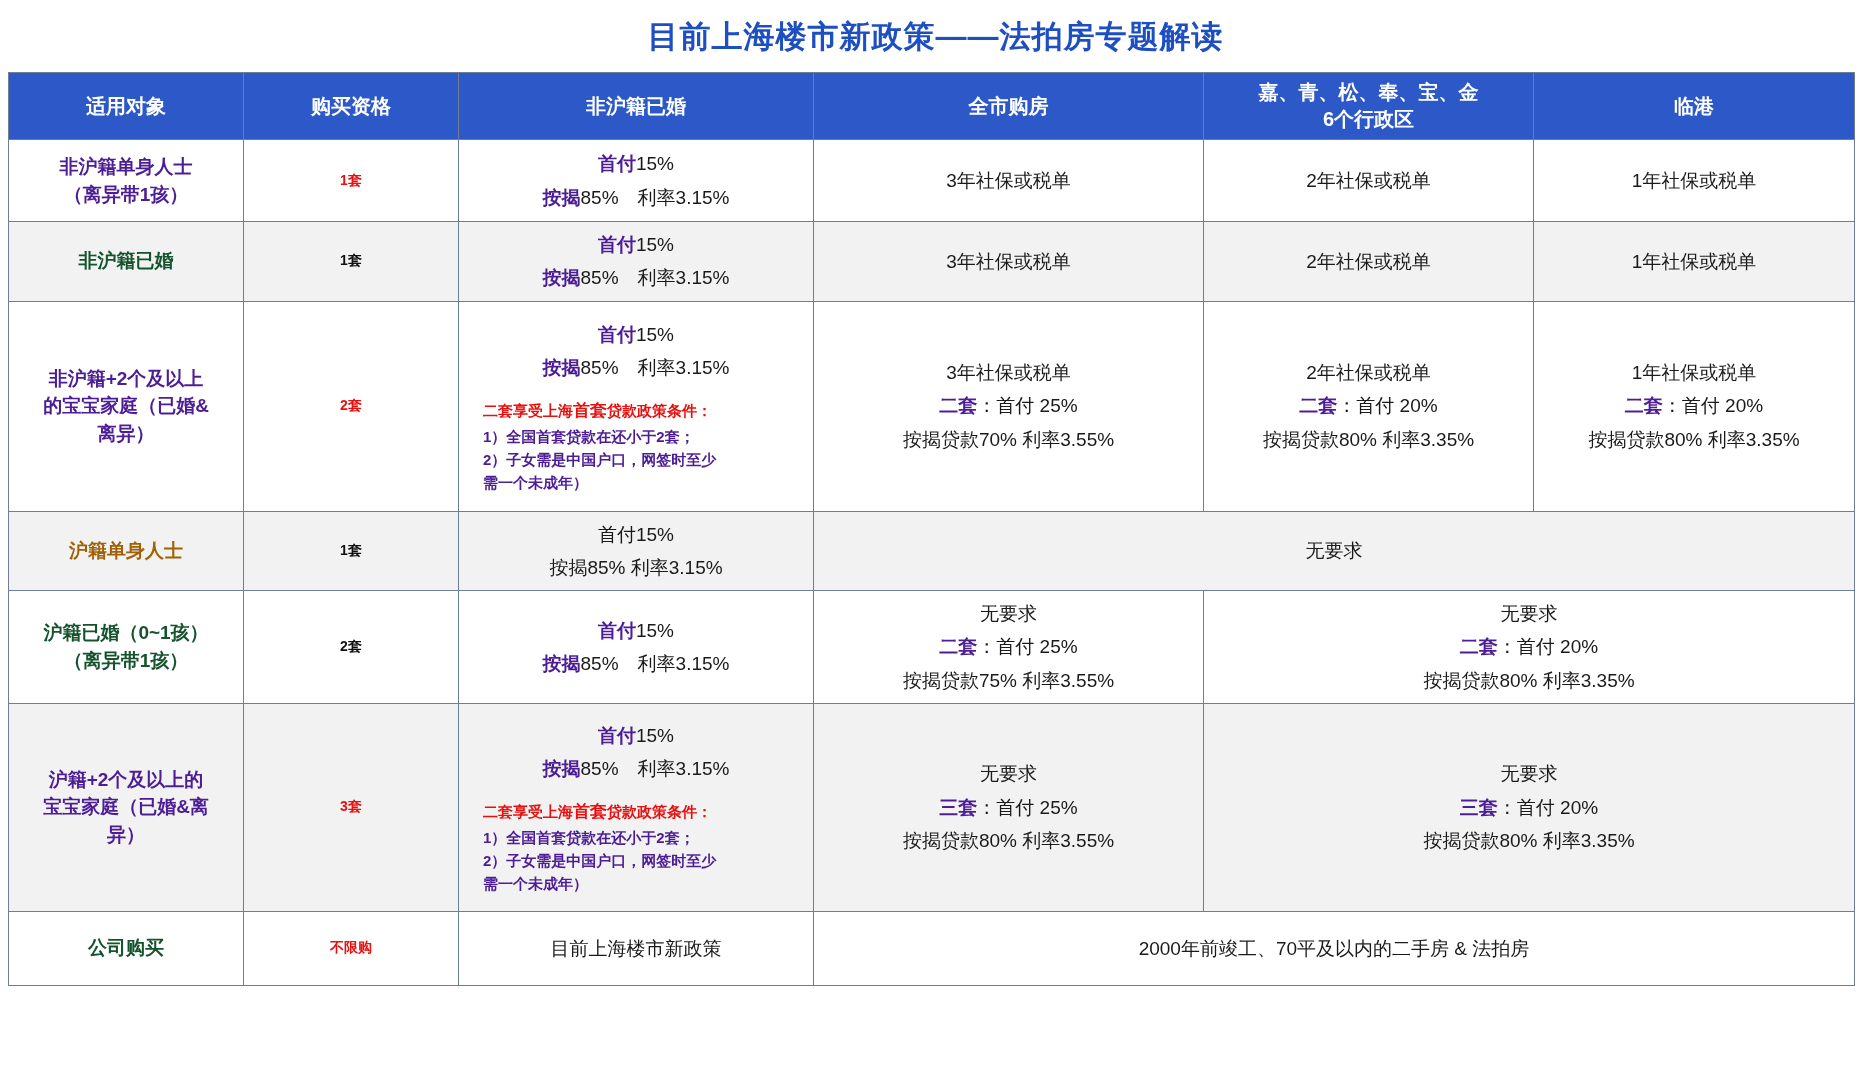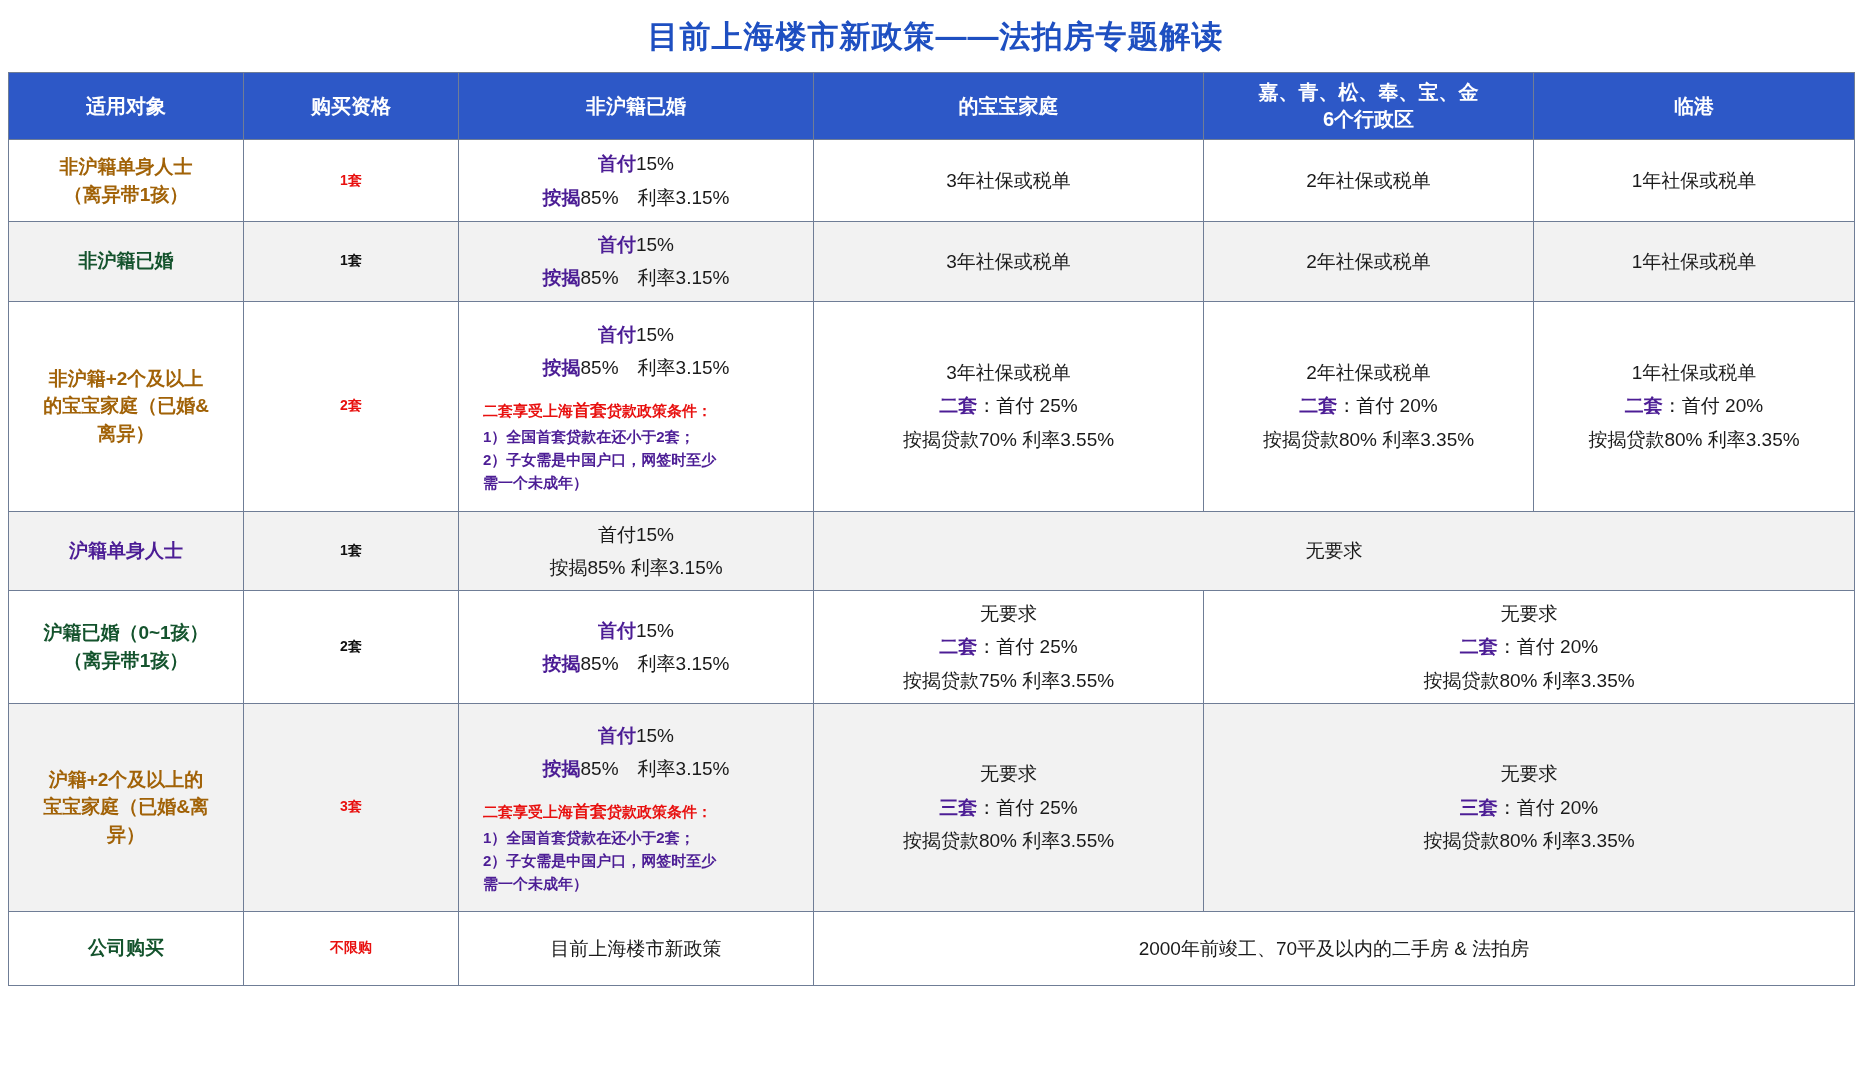--- a/index.html
+++ b/index.html
@@ -49,22 +49,22 @@
     height: 62px;
     line-height: 1.35;
     border: 1px solid #2d58c7;
   }
   td.obj {
     font-size: 19px;
     font-weight: bold;
     line-height: 1.45;
   }
   td.obj.blue { color: #14532d; }
-  td.obj.red  { color: #a16207; }
-  td.obj.black{ color: #4c1d95; }
+  td.obj.red  { color: #4c1d95; }
+  td.obj.black{ color: #a16207; }
 
   td.qual {
     font-size: 14px;
     font-weight: bold;
   }
   td.qual.red { color: #e8100f; }
   td.qual.black { color: #111111; }
 
   td.loan {
     font-size: 19px;
@@ -109,21 +109,21 @@
       <col style="width:355px">
       <col style="width:390px">
       <col style="width:330px">
       <col style="width:321px">
     </colgroup>
     <thead>
       <tr>
         <th>适用对象</th>
         <th>购买资格</th>
         <th>非沪籍已婚</th>
-        <th>的宝宝家庭</th>
+        <th>全市购房</th>
         <th>
           <span class="line">嘉、青、松、奉、宝、金</span>
           <span class="line">6个行政区</span>
         </th>
         <th>临港</th>
       </tr>
     </thead>
     <tbody>
 
       <tr class="row-white" style="height:82px">

